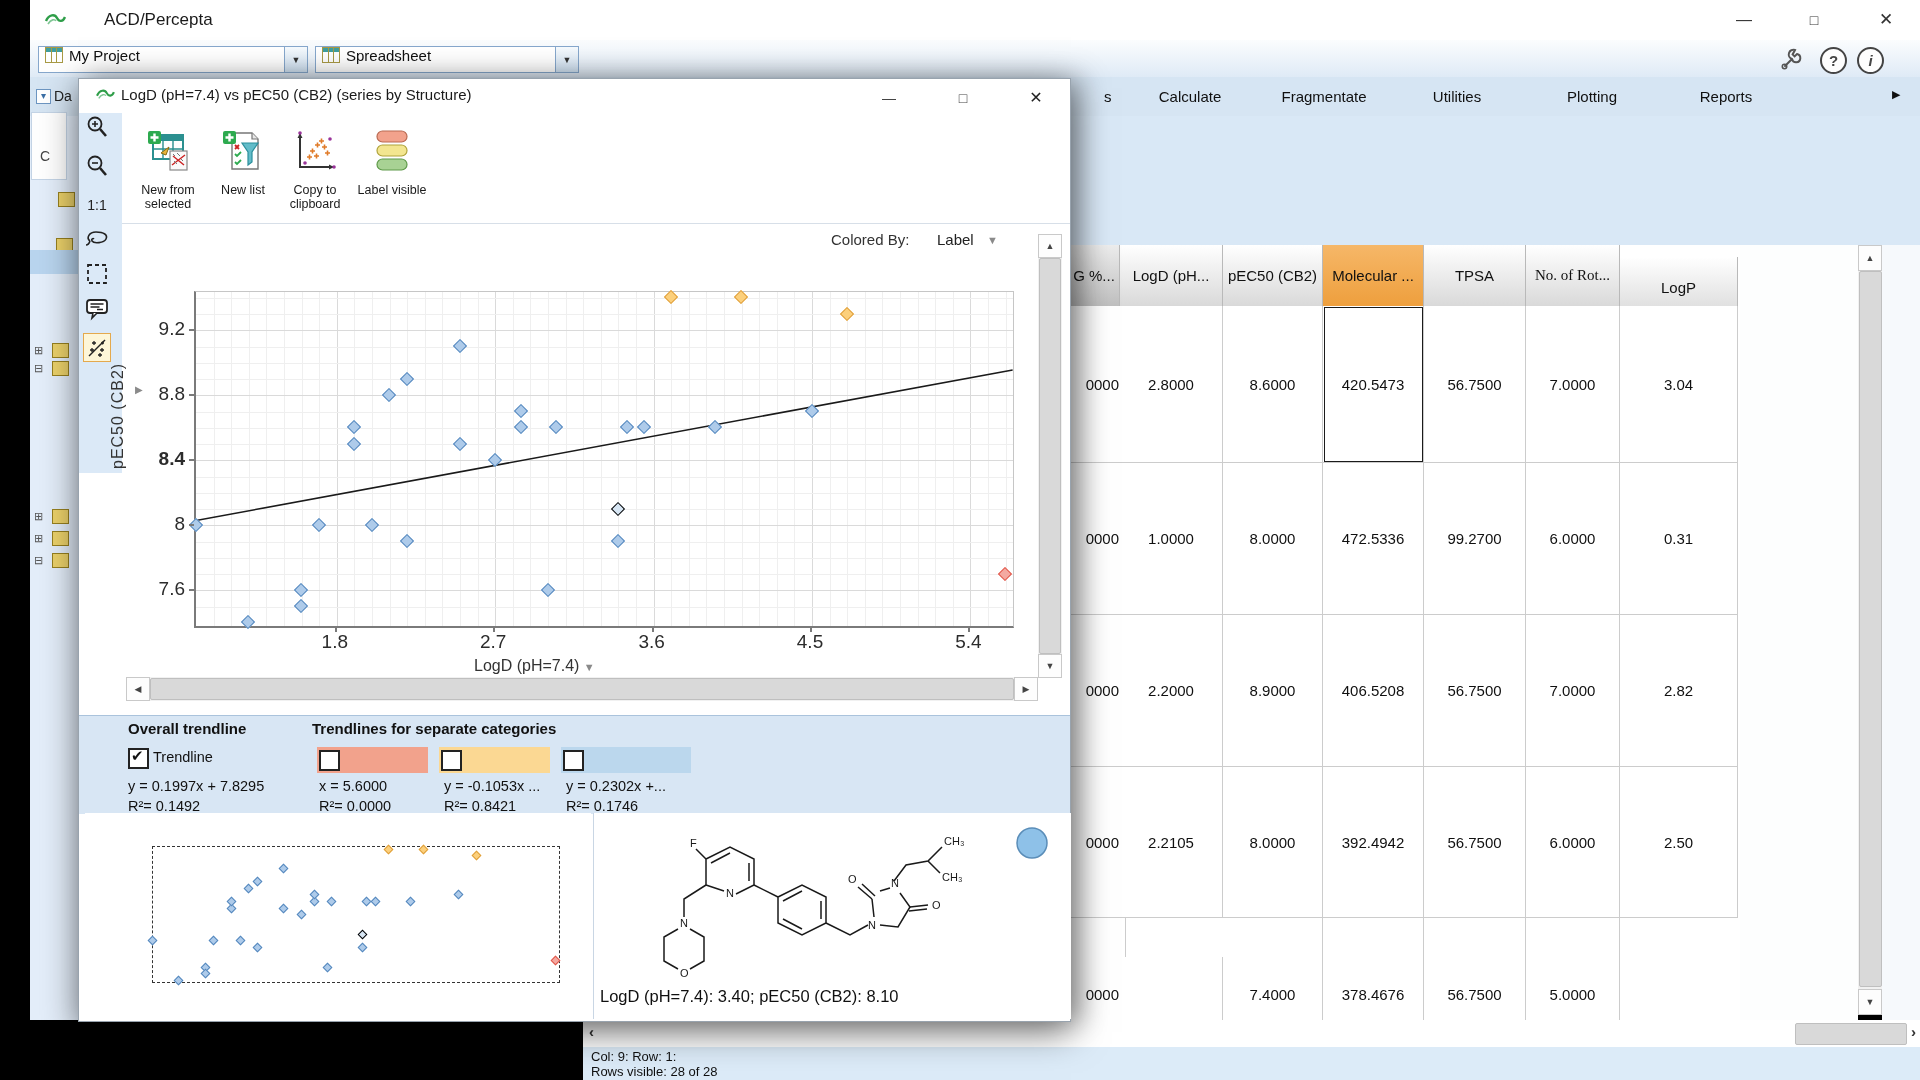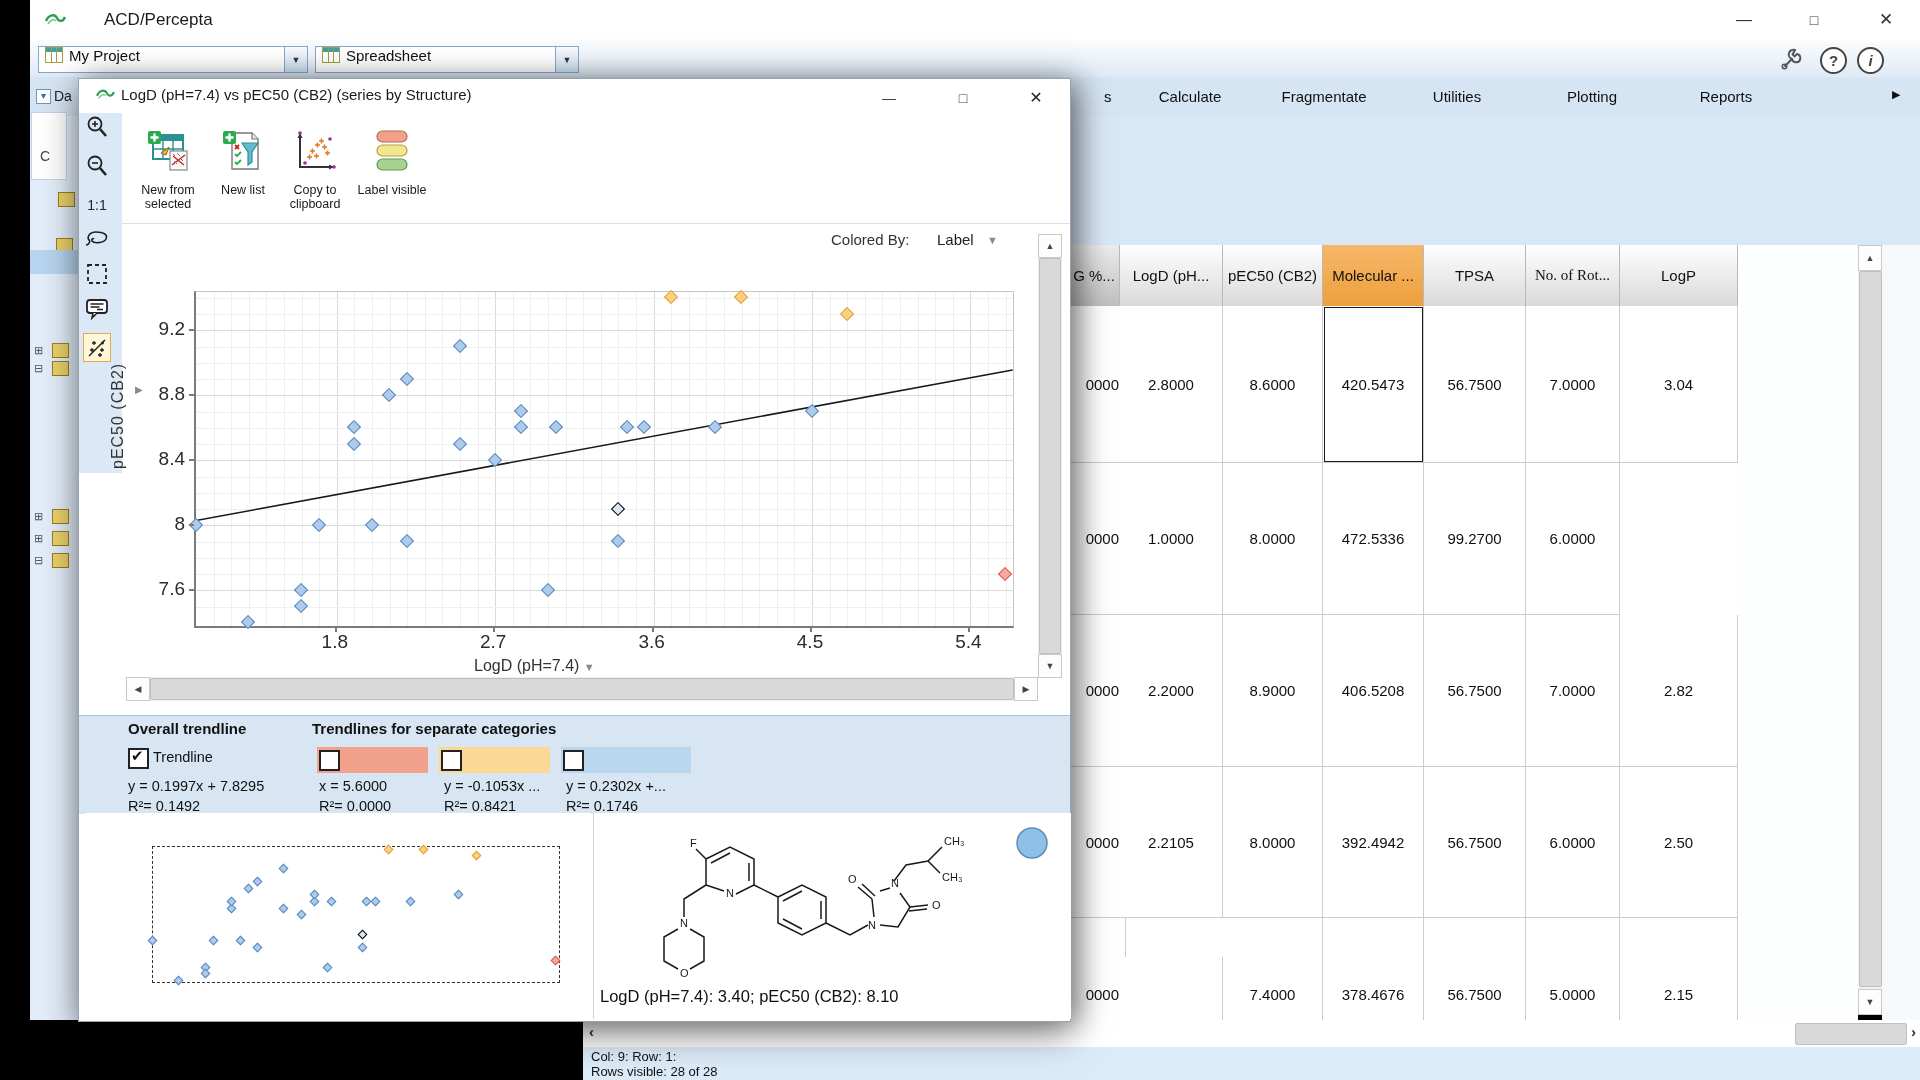--- a/index.html
+++ b/index.html
@@ -154,55 +154,55 @@
   <div class="abs tree-glyph" style="left:34px;top:554px">⊟</div>
   <div class="abs mini-yellow" style="left:52px;top:553px"></div>
 
   <div class="abs" id="table">
       <div class="th gray" style="left: 0px; width: 50px;">G %...</div>
       <div class="th" style="left: 51px; width: 102px;">LogD (pH...</div>
       <div class="th" style="left: 154px; width: 99px;">pEC50 (CB2)</div>
       <div class="th orange" style="left: 254px; width: 100px;">Molecular ...</div>
       <div class="th" style="left: 355px; width: 101px;">TPSA</div>
       <div class="th" style="left: 457px; width: 93px; font-family: Liberation Serif, serif;">No. of Rot...</div>
-      <div class="th" style="left: 551px; width: 117px;">LogP</div>
+      <div class="th" style="left: 551px; width: 117px; margin-top: 12px;">LogP</div>
       <div class="td cut" style="left: 0px; top: 61px; width: 50px; height: 156px;">0000</div>
       <div class="td" style="left: 51px; top: 61px; width: 102px; height: 156px;">2.8000</div>
       <div class="td" style="left: 154px; top: 61px; width: 99px; height: 156px;">8.6000</div>
       <div class="td sel" style="left: 254px; top: 61px; width: 100px; height: 156px;">420.5473</div>
       <div class="td" style="left: 355px; top: 61px; width: 101px; height: 156px;">56.7500</div>
       <div class="td" style="left: 457px; top: 61px; width: 93px; height: 156px;">7.0000</div>
       <div class="td" style="left: 551px; top: 61px; width: 117px; height: 156px;">3.04</div>
       <div class="td cut" style="left: 0px; top: 218px; width: 50px; height: 151px;">0000</div>
       <div class="td" style="left: 51px; top: 218px; width: 102px; height: 151px;">1.0000</div>
       <div class="td" style="left: 154px; top: 218px; width: 99px; height: 151px;">8.0000</div>
       <div class="td" style="left: 254px; top: 218px; width: 100px; height: 151px;">472.5336</div>
       <div class="td" style="left: 355px; top: 218px; width: 101px; height: 151px;">99.2700</div>
       <div class="td" style="left: 457px; top: 218px; width: 93px; height: 151px;">6.0000</div>
+      <div class="td" style="left: 551px; top: 218px; width: 117px; height: 151px;">0.31</div>
       <div class="td cut" style="left: 0px; top: 370px; width: 50px; height: 151px;">0000</div>
       <div class="td" style="left: 51px; top: 370px; width: 102px; height: 151px;">2.2000</div>
       <div class="td" style="left: 154px; top: 370px; width: 99px; height: 151px;">8.9000</div>
       <div class="td" style="left: 254px; top: 370px; width: 100px; height: 151px;">406.5208</div>
       <div class="td" style="left: 355px; top: 370px; width: 101px; height: 151px;">56.7500</div>
       <div class="td" style="left: 457px; top: 370px; width: 93px; height: 151px;">7.0000</div>
       <div class="td" style="left: 551px; top: 370px; width: 117px; height: 151px;">2.82</div>
       <div class="td cut" style="left: 0px; top: 522px; width: 50px; height: 150px;">0000</div>
       <div class="td" style="left: 51px; top: 522px; width: 102px; height: 150px;">2.2105</div>
       <div class="td" style="left: 154px; top: 522px; width: 99px; height: 150px;">8.0000</div>
       <div class="td" style="left: 254px; top: 522px; width: 100px; height: 150px;">392.4942</div>
       <div class="td" style="left: 355px; top: 522px; width: 101px; height: 150px;">56.7500</div>
       <div class="td" style="left: 457px; top: 522px; width: 93px; height: 150px;">6.0000</div>
       <div class="td" style="left: 551px; top: 522px; width: 117px; height: 150px;">2.50</div>
       <div class="td cut" style="left: 0px; top: 673px; width: 50px; height: 153px;">0000</div>
       <div class="td" style="left: 51px; top: 712px; width: 102px; height: 153px;">1.3000</div>
       <div class="td" style="left: 154px; top: 673px; width: 99px; height: 153px;">7.4000</div>
       <div class="td" style="left: 254px; top: 673px; width: 100px; height: 153px;">378.4676</div>
       <div class="td" style="left: 355px; top: 673px; width: 101px; height: 153px;">56.7500</div>
       <div class="td" style="left: 457px; top: 673px; width: 93px; height: 153px;">5.0000</div>
-      <div class="td" style="left: 551px; top: 673px; width: 117px; height: 153px;">2.15</div>
     </div>
 
   <div class="abs sb-track" style="left:1858px;top:245px;width:24px;height:769px">
     <div class="abs sb-btn" style="left:0;top:0;width:22px;height:24px">▲</div>
     <div class="abs sb-thumb" style="left:1px;top:26px;width:21px;height:714px"></div>
     <div class="abs sb-btn" style="left:0;top:744px;width:22px;height:24px">▼</div>
   </div>
 
   <div class="abs bottom-white">
     <div class="abs" style="left:6px;top:3px;font-size:15px;font-weight:bold;color:#333">‹</div>
@@ -419,21 +419,21 @@
         <div class="pt orange" style="left: 540.1px; top: 0.25px;"></div>
         <div class="pt orange" style="left: 645.7px; top: 16.5px;"></div>
         <div class="pt red" style="left: 804.1px; top: 276.5px;"></div>
         <div class="pt selp" style="left: 416.9px; top: 211.5px;"></div>
       </div>
     <div class="abs" id="ytick-holder" style="left:0;top:0">
         <div class="tick-y" style="left: 66px; top: 499.25px;">7.6</div>
         <div class="gl major" style="position: absolute; left: 110px; top: 510.25px; width: 5px; height: 2px; background: rgb(122, 122, 122);"></div>
         <div class="tick-y" style="left: 66px; top: 434.25px;">8</div>
         <div class="gl major" style="position: absolute; left: 110px; top: 445.25px; width: 5px; height: 2px; background: rgb(122, 122, 122);"></div>
-        <div class="tick-y" style="left: 66px; top: 369.25px;">8.4</div>
+        <div class="tick-y" style="left: 66px; top: 369.25px; font-weight: bold;">8.4</div>
         <div class="gl major" style="position: absolute; left: 110px; top: 380.25px; width: 5px; height: 2px; background: rgb(122, 122, 122);"></div>
         <div class="tick-y" style="left: 66px; top: 304.25px;">8.8</div>
         <div class="gl major" style="position: absolute; left: 110px; top: 315.25px; width: 5px; height: 2px; background: rgb(122, 122, 122);"></div>
         <div class="tick-y" style="left: 66px; top: 239.25px;">9.2</div>
         <div class="gl major" style="position: absolute; left: 110px; top: 250.25px; width: 5px; height: 2px; background: rgb(122, 122, 122);"></div>
       </div>
     <div class="abs" id="xtick-holder" style="left:0;top:0">
         <div class="tick-x" style="left: 255.8px; top: 552px;">1.8</div>
         <div style="position: absolute; left: 255.8px; top: 548px; width: 2px; height: 5px; background: rgb(122, 122, 122);"></div>
         <div class="tick-x" style="left: 414.2px; top: 552px;">2.7</div>

